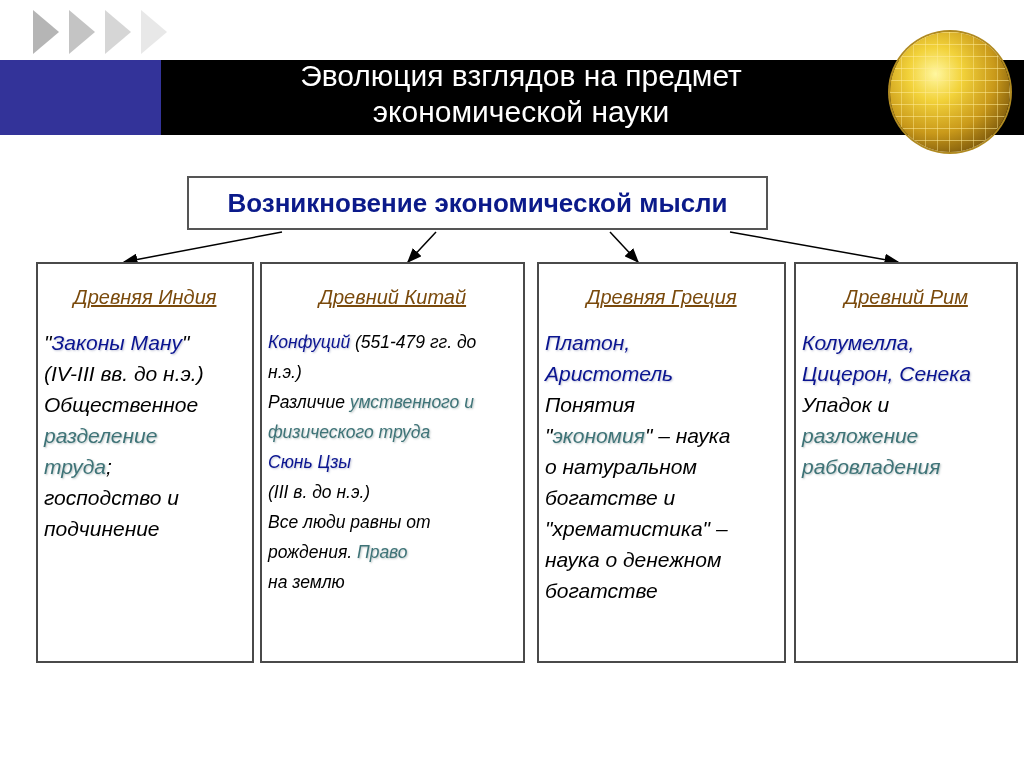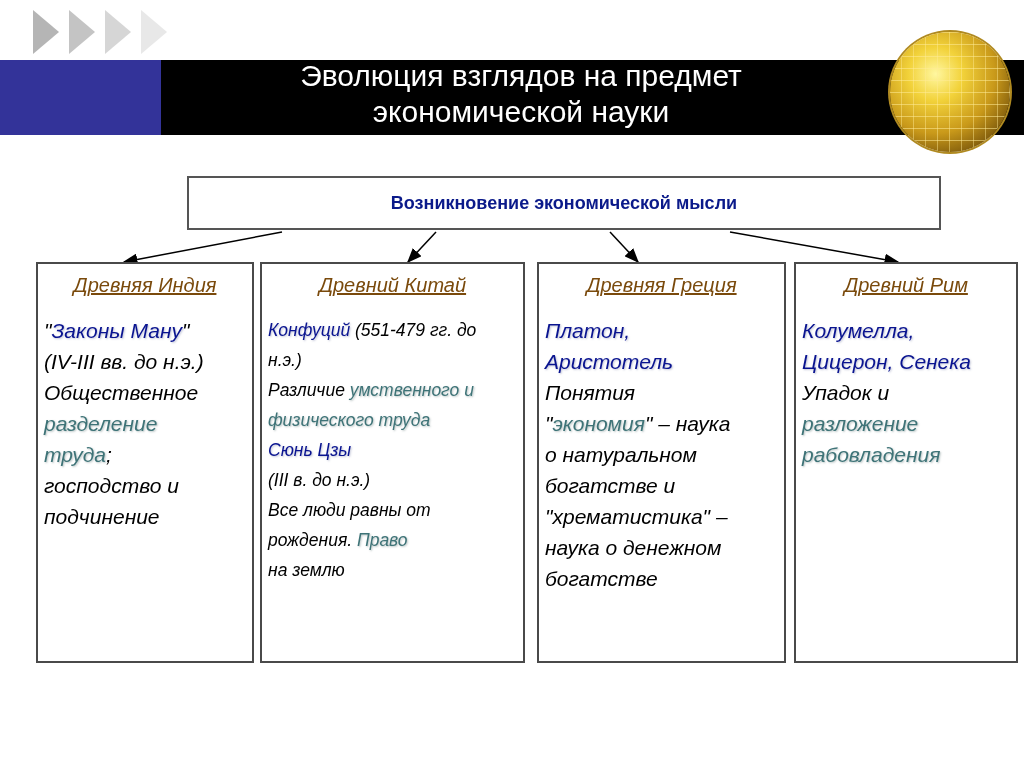--- a/index.html
+++ b/index.html
@@ -12,24 +12,24 @@
   .bar-blue { position:absolute; left:0; top:60px; width:161px; height:75px; background:#333399; }
   .bar-black { position:absolute; left:161px; top:60px; width:863px; height:75px; background:#000000; }
   .title { position:absolute; left:161px; top:60px; width:720px; height:70px; color:#ffffff; font-size:30px; line-height:36px; text-align:center; display:flex; flex-direction:column; justify-content:flex-end; }
   .globe { position:absolute; left:890px; top:32px; width:120px; height:120px; border-radius:50%;
     background: radial-gradient(circle at 38% 35%, #fff7a0 0%, #f2d23a 25%, #c9991a 55%, #6b4a08 85%, #3a2804 100%);
     box-shadow: 0 0 0 2px #b08a20; overflow:hidden; }
   .globe .grid { position:absolute; inset:0; border-radius:50%;
     background:
       repeating-linear-gradient(0deg, transparent 0 11px, rgba(255,235,150,0.55) 11px 12px),
       repeating-linear-gradient(90deg, transparent 0 11px, rgba(255,235,150,0.45) 11px 12px); }
-  .root-box { position:absolute; left:187px; top:176px; width:754px; height:54px; border:2px solid #555; background:#fff; box-sizing:border-box;
-    display:flex; align-items:center; justify-content:center; color:#0b1a8a; font-weight:bold; font-size:18px; }
+  .root-box { position:absolute; left:187px; top:176px; width:581px; height:54px; border:2px solid #555; background:#fff; box-sizing:border-box;
+    display:flex; align-items:center; justify-content:center; color:#0b1a8a; font-weight:bold; font-size:26px; }
   svg.conn { position:absolute; left:0; top:0; }
-  .col { position:absolute; top:262px; border:2px solid #4a4a4a; background:#fff; box-sizing:border-box; padding:10px 6px 0 6px; }
+  .col { position:absolute; top:262px; border:2px solid #4a4a4a; background:#fff; box-sizing:border-box; padding:22px 6px 0 6px; }
   .col-head { text-align:center; color:#7a4a0c; font-style:italic; text-decoration:underline; font-size:20px; margin-bottom:18px; }
   .line { font-style:italic; font-size:21px; line-height:31px; color:#000; }
   .sm .line { font-size:17.5px; line-height:30px; }
   .blue { color:#0a1490; text-shadow:1px 1px 2px rgba(80,90,140,0.35); }
   .teal { color:#3e7377; text-shadow:1px 1px 2px rgba(60,90,90,0.35); }
 </style>
 </head>
 <body>
 
 <div class="arrows">

